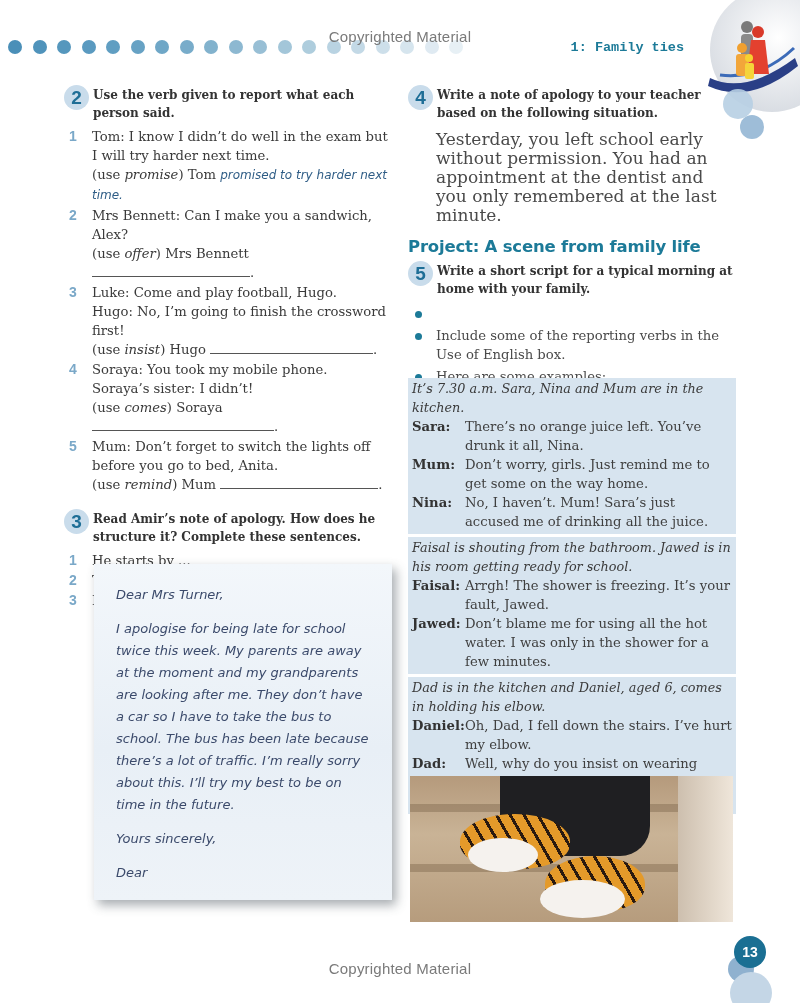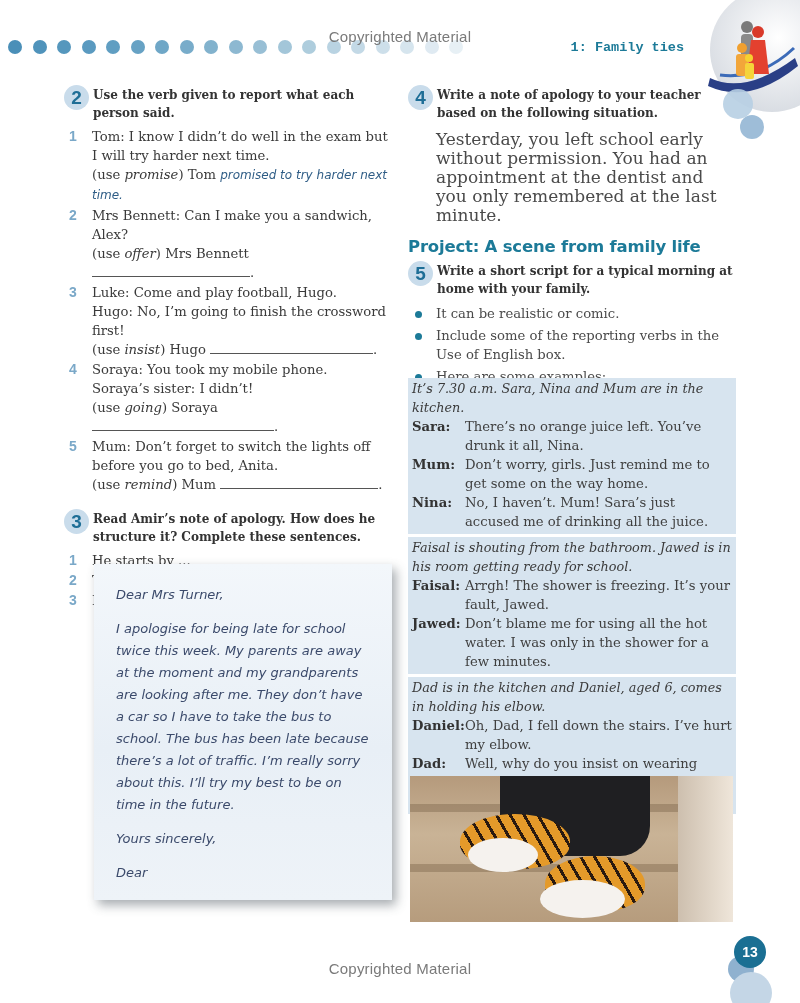--- a/index.html
+++ b/index.html
@@ -142,21 +142,21 @@
           <span class="line">Luke: Come and play football, Hugo.</span>
           <span class="line">Hugo: No, I’m going to finish the crossword first!</span>
           <span class="line"><span>(use </span><i>insist</i><span>) Hugo </span><span class="blank" style="width: 163px;"></span>.</span>
         </div>
       </div>
       <div class="item">
         <span class="num">4</span>
         <div class="body">
           <span class="line">Soraya: You took my mobile phone.</span>
           <span class="line">Soraya’s sister: I didn’t!</span>
-          <span class="line"><span>(use </span><i>going</i><span>) Soraya </span><span class="blank" style="width: 182px;"></span>.</span>
+          <span class="line"><span>(use </span><i>comes</i><span>) Soraya </span><span class="blank" style="width: 182px;"></span>.</span>
         </div>
       </div>
       <div class="item">
         <span class="num">5</span>
         <div class="body">
           <span class="line">Mum: Don’t forget to switch the lights off before you go to bed, Anita.</span>
           <span class="line"><span>(use </span><i>remind</i><span>) Mum </span><span class="blank" style="width: 158px;"></span>.</span>
         </div>
       </div>
     </div>
@@ -200,21 +200,20 @@
   <div style="height:12px"></div>
   <div class="section-title">Project: A scene from family life</div>
   <div style="height:6px"></div>
   <div class="task">
     <span class="badge">5</span>
     <span class="task-text">Write a short script for a typical morning at home with your family.</span>
   </div>
   <div class="bullets" id="bullets">
       <div class="bullet">
         <span class="dotb"><span></span></span>
-        <span>It can be realistic or comic.</span>
       </div>
       <div class="bullet">
         <span class="dotb"><span></span></span>
         <span>Include some of the reporting verbs in the Use of English box.</span>
       </div>
       <div class="bullet">
         <span class="dotb"><span></span></span>
         <span>Here are some examples:</span>
       </div>
     </div>

